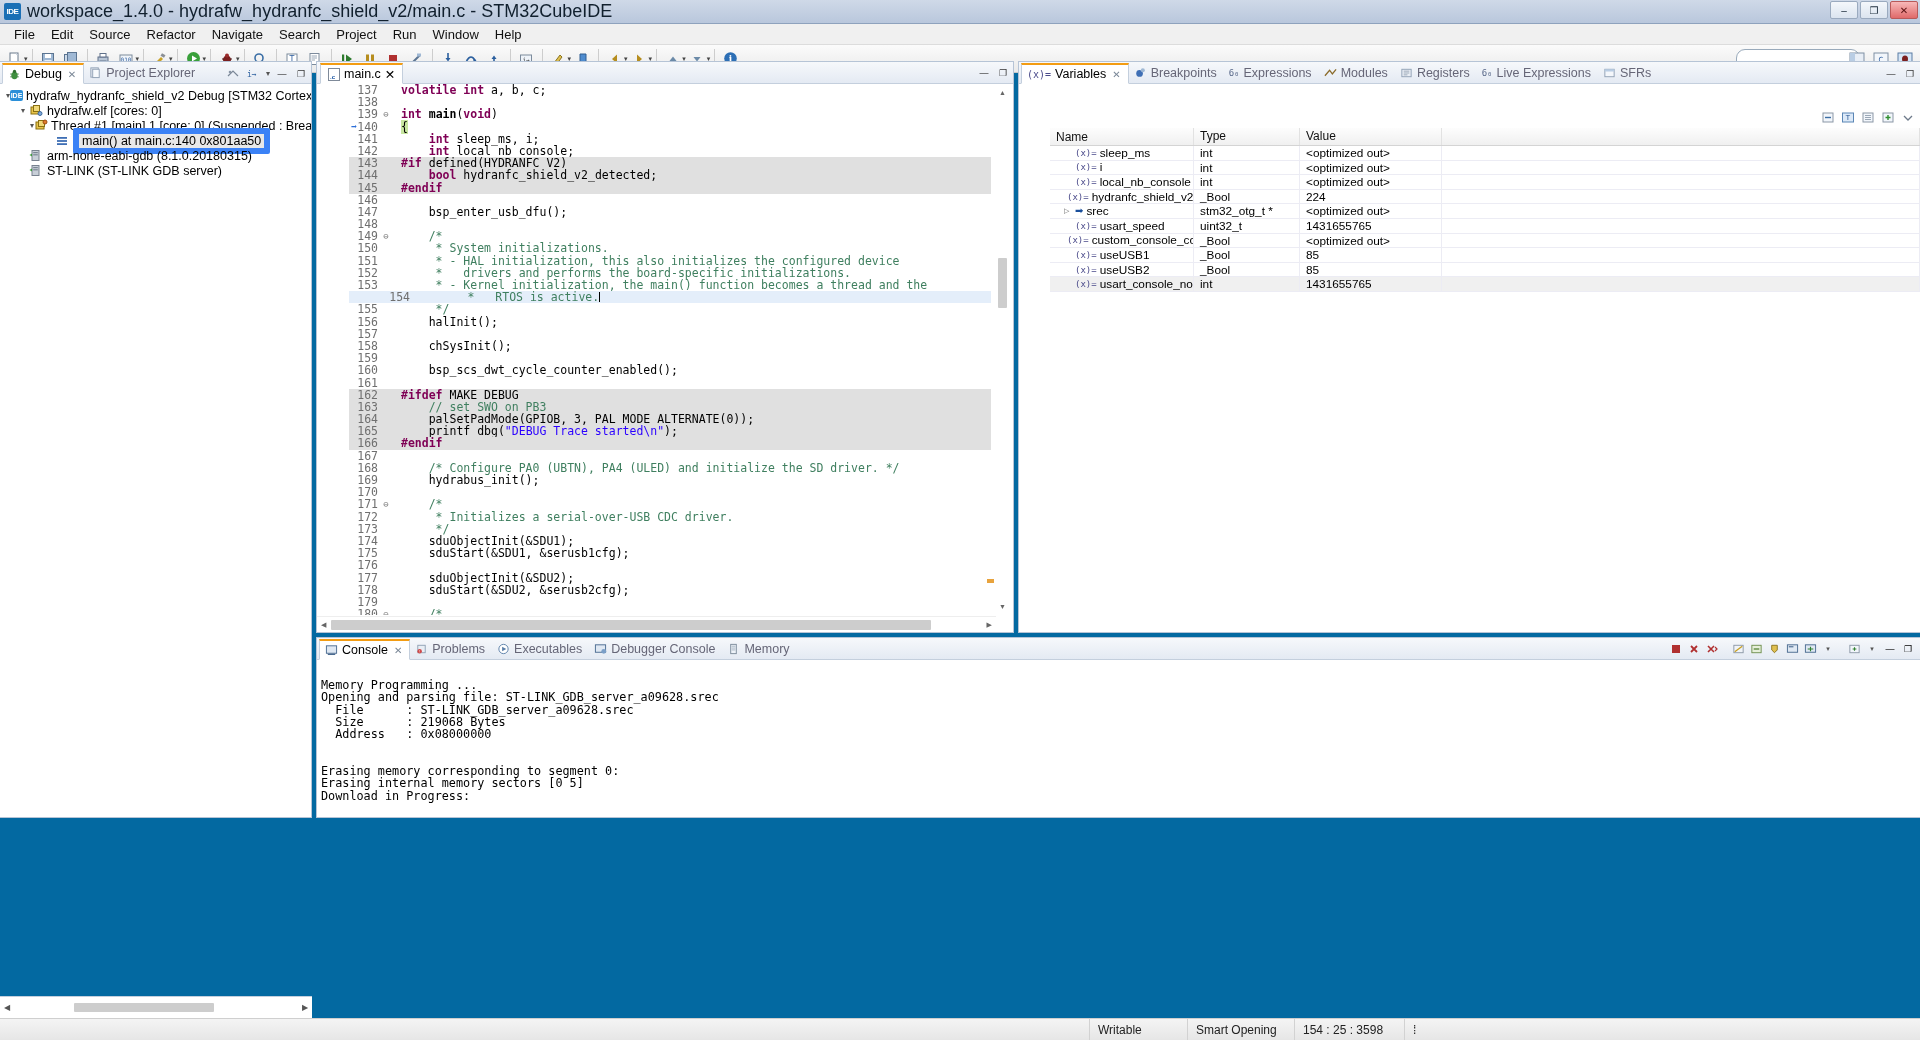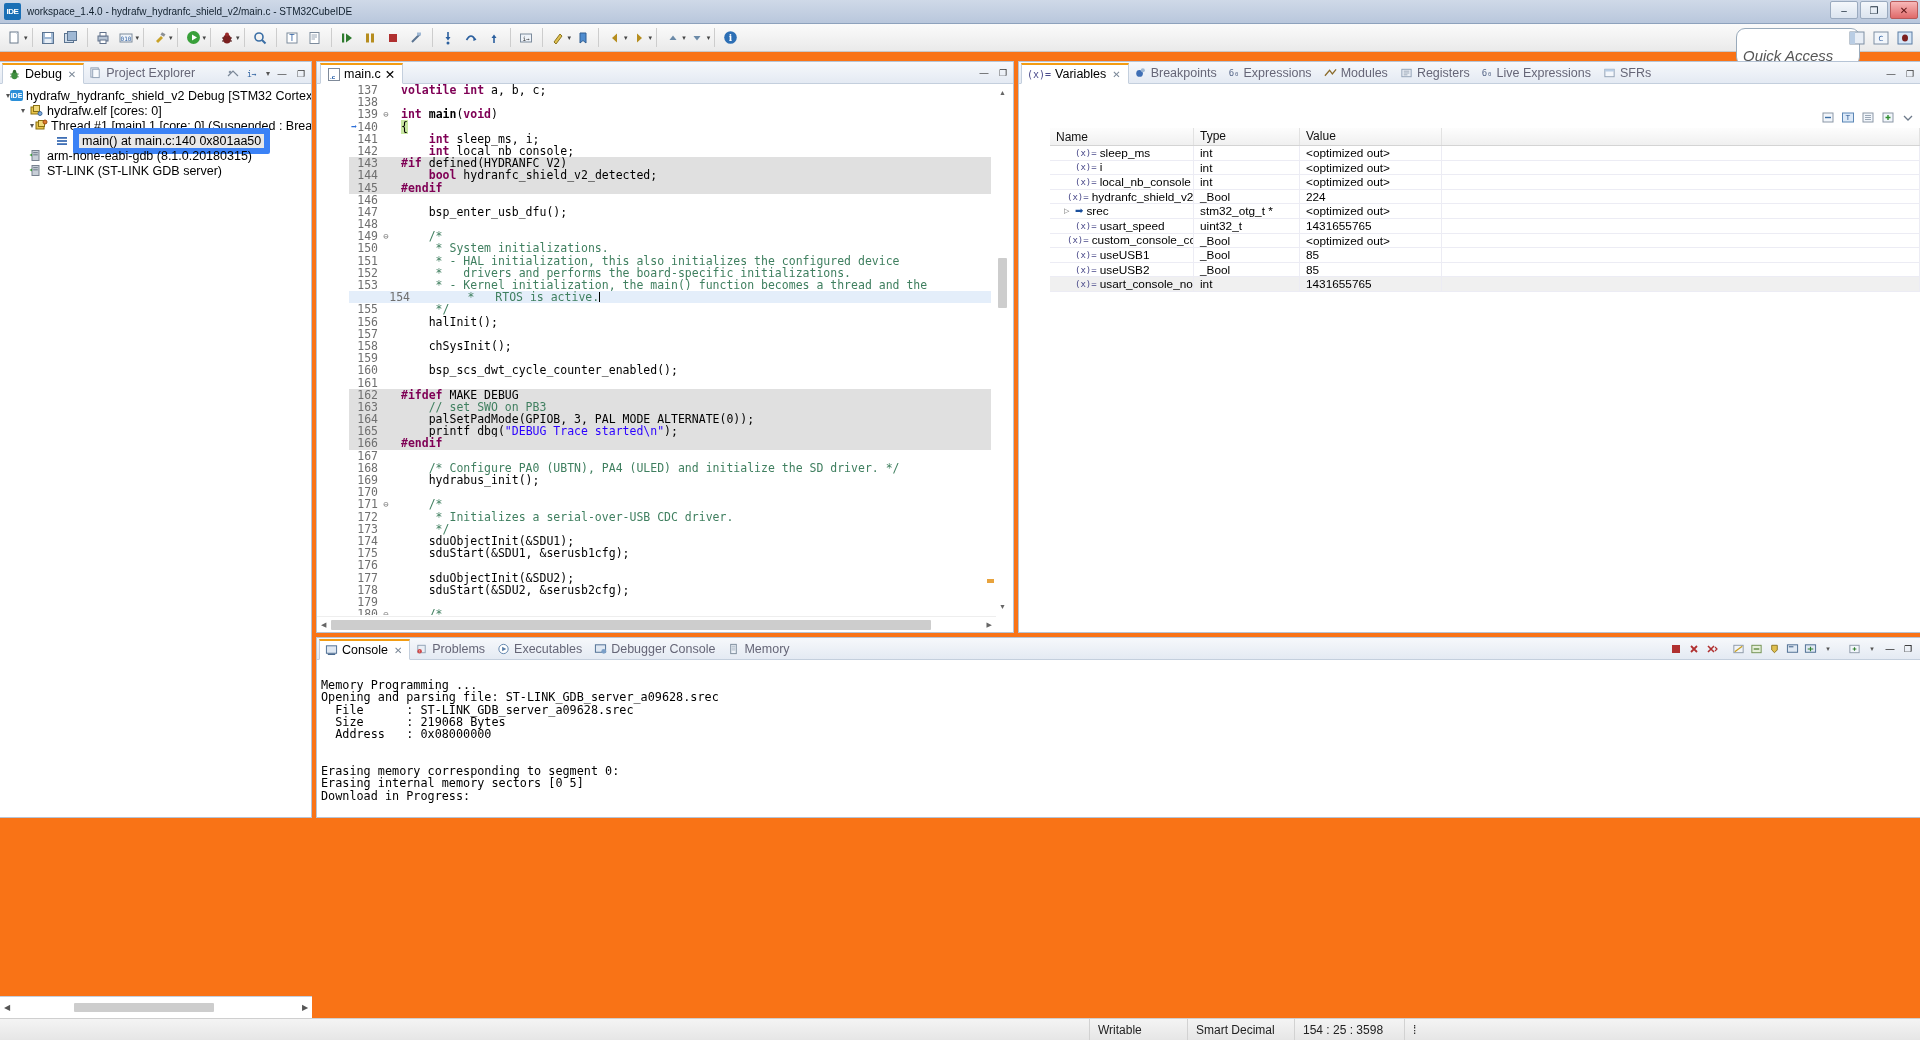--- a/index.html
+++ b/index.html
@@ -5,35 +5,35 @@
   * { box-sizing: border-box; }
   html, body {
     margin: 0; padding: 0;
     width: 1920px; height: 1040px;
     overflow: hidden;
     background: #f0f0f0;
     font-family: "Liberation Sans", sans-serif;
     font-size: 13px;
     color: #000;
   }
-  .app { position: relative; width: 1920px; height: 1040px; background: #f97316; }
+  .app { position: relative; width: 1920px; height: 1040px; background: #0369a1; }
 
   
   .titlebar {
     height: 24px; background: linear-gradient(to bottom,#cfd9e8 0%, #b9c7dc 100%);
     border-bottom: 1px solid #8ea2bd;
     display: flex; align-items: center; padding-left: 4px; position: relative;
   }
   .title-ide-icon {
     width: 17px; height: 17px; background: #1a6fb5; color: #fff;
     font-size: 8px; font-weight: bold; display: flex; align-items: center;
     justify-content: center; border-radius: 2px; margin-right: 6px;
     font-family: "Liberation Sans", sans-serif; letter-spacing: -0.5px;
   }
-  .title-text { font-size: 10px; color: #11202e; white-space: nowrap; }
+  .title-text { font-size: 18px; color: #11202e; white-space: nowrap; }
   .win-btns { position: absolute; right: 2px; top: 1px; display: flex; gap: 2px; }
   .win-btn {
     width: 28px; height: 18px; border: 1px solid #9aaabf;
     background: linear-gradient(to bottom,#f4f7fb,#dbe4ef);
     display: flex; align-items: center; justify-content: center;
     font-size: 10px; color: #1c2b3a; border-radius: 2px;
   }
   .win-btn.close { background: linear-gradient(to bottom,#f7b8b8,#e06a6a); border-color:#b85a5a; color:#5a1010; }
 
   
@@ -223,20 +223,32 @@
   <div class="titlebar">
     <div class="title-ide-icon">IDE</div>
     <div class="title-text">workspace_1.4.0 - hydrafw_hydranfc_shield_v2/main.c - STM32CubeIDE</div>
     <div class="win-btns">
       <div class="win-btn">–</div>
       <div class="win-btn">❐</div>
       <div class="win-btn close">✕</div>
     </div>
   </div>
 
+  <div class="menubar">
+    <div class="menu-item">File</div>
+    <div class="menu-item">Edit</div>
+    <div class="menu-item">Source</div>
+    <div class="menu-item">Refactor</div>
+    <div class="menu-item">Navigate</div>
+    <div class="menu-item">Search</div>
+    <div class="menu-item">Project</div>
+    <div class="menu-item">Run</div>
+    <div class="menu-item">Window</div>
+    <div class="menu-item">Help</div>
+  </div>
 
   <div class="toolbar">
     <div class="tb-btn">
       <svg class="svg-i" width="14" height="14" viewBox="0 0 14 14">
           <rect x="2" y="1" width="8" height="11" fill="#fff" stroke="#6b7a8c"></rect>
           <path d="M8 1 L10 3 L8 3 Z" fill="#cfd8e3"></path>
         </svg>
     </div>
       <span class="tb-chev">▾</span>
     <div class="tb-sep"></div>
@@ -910,19 +922,19 @@
 
   <div class="corner-panel">
     <span class="cp-arrow">◀</span>
     <div class="cp-thumb" style="width:140px;margin-left:60px;"></div>
     <span class="cp-arrow" style="margin-left:auto;">▶</span>
   </div>
 
   <div class="statusbar">
     <div class="sb-cell" style="width:1090px; border-right:1px solid #d2d2d2;"></div>
     <div class="sb-cell" style="width:98px;">Writable</div>
-    <div class="sb-cell" style="width:107px;">Smart Decimal</div>
+    <div class="sb-cell" style="width:107px;">Smart Opening</div>
     <div class="sb-cell" style="width:110px;">154 : 25 : 3598</div>
     <div class="sb-cell" style="border-right:none;">⁞</div>
     <div class="sb-spring"></div>
   </div>
 
 </div>
 
 </body></html>

